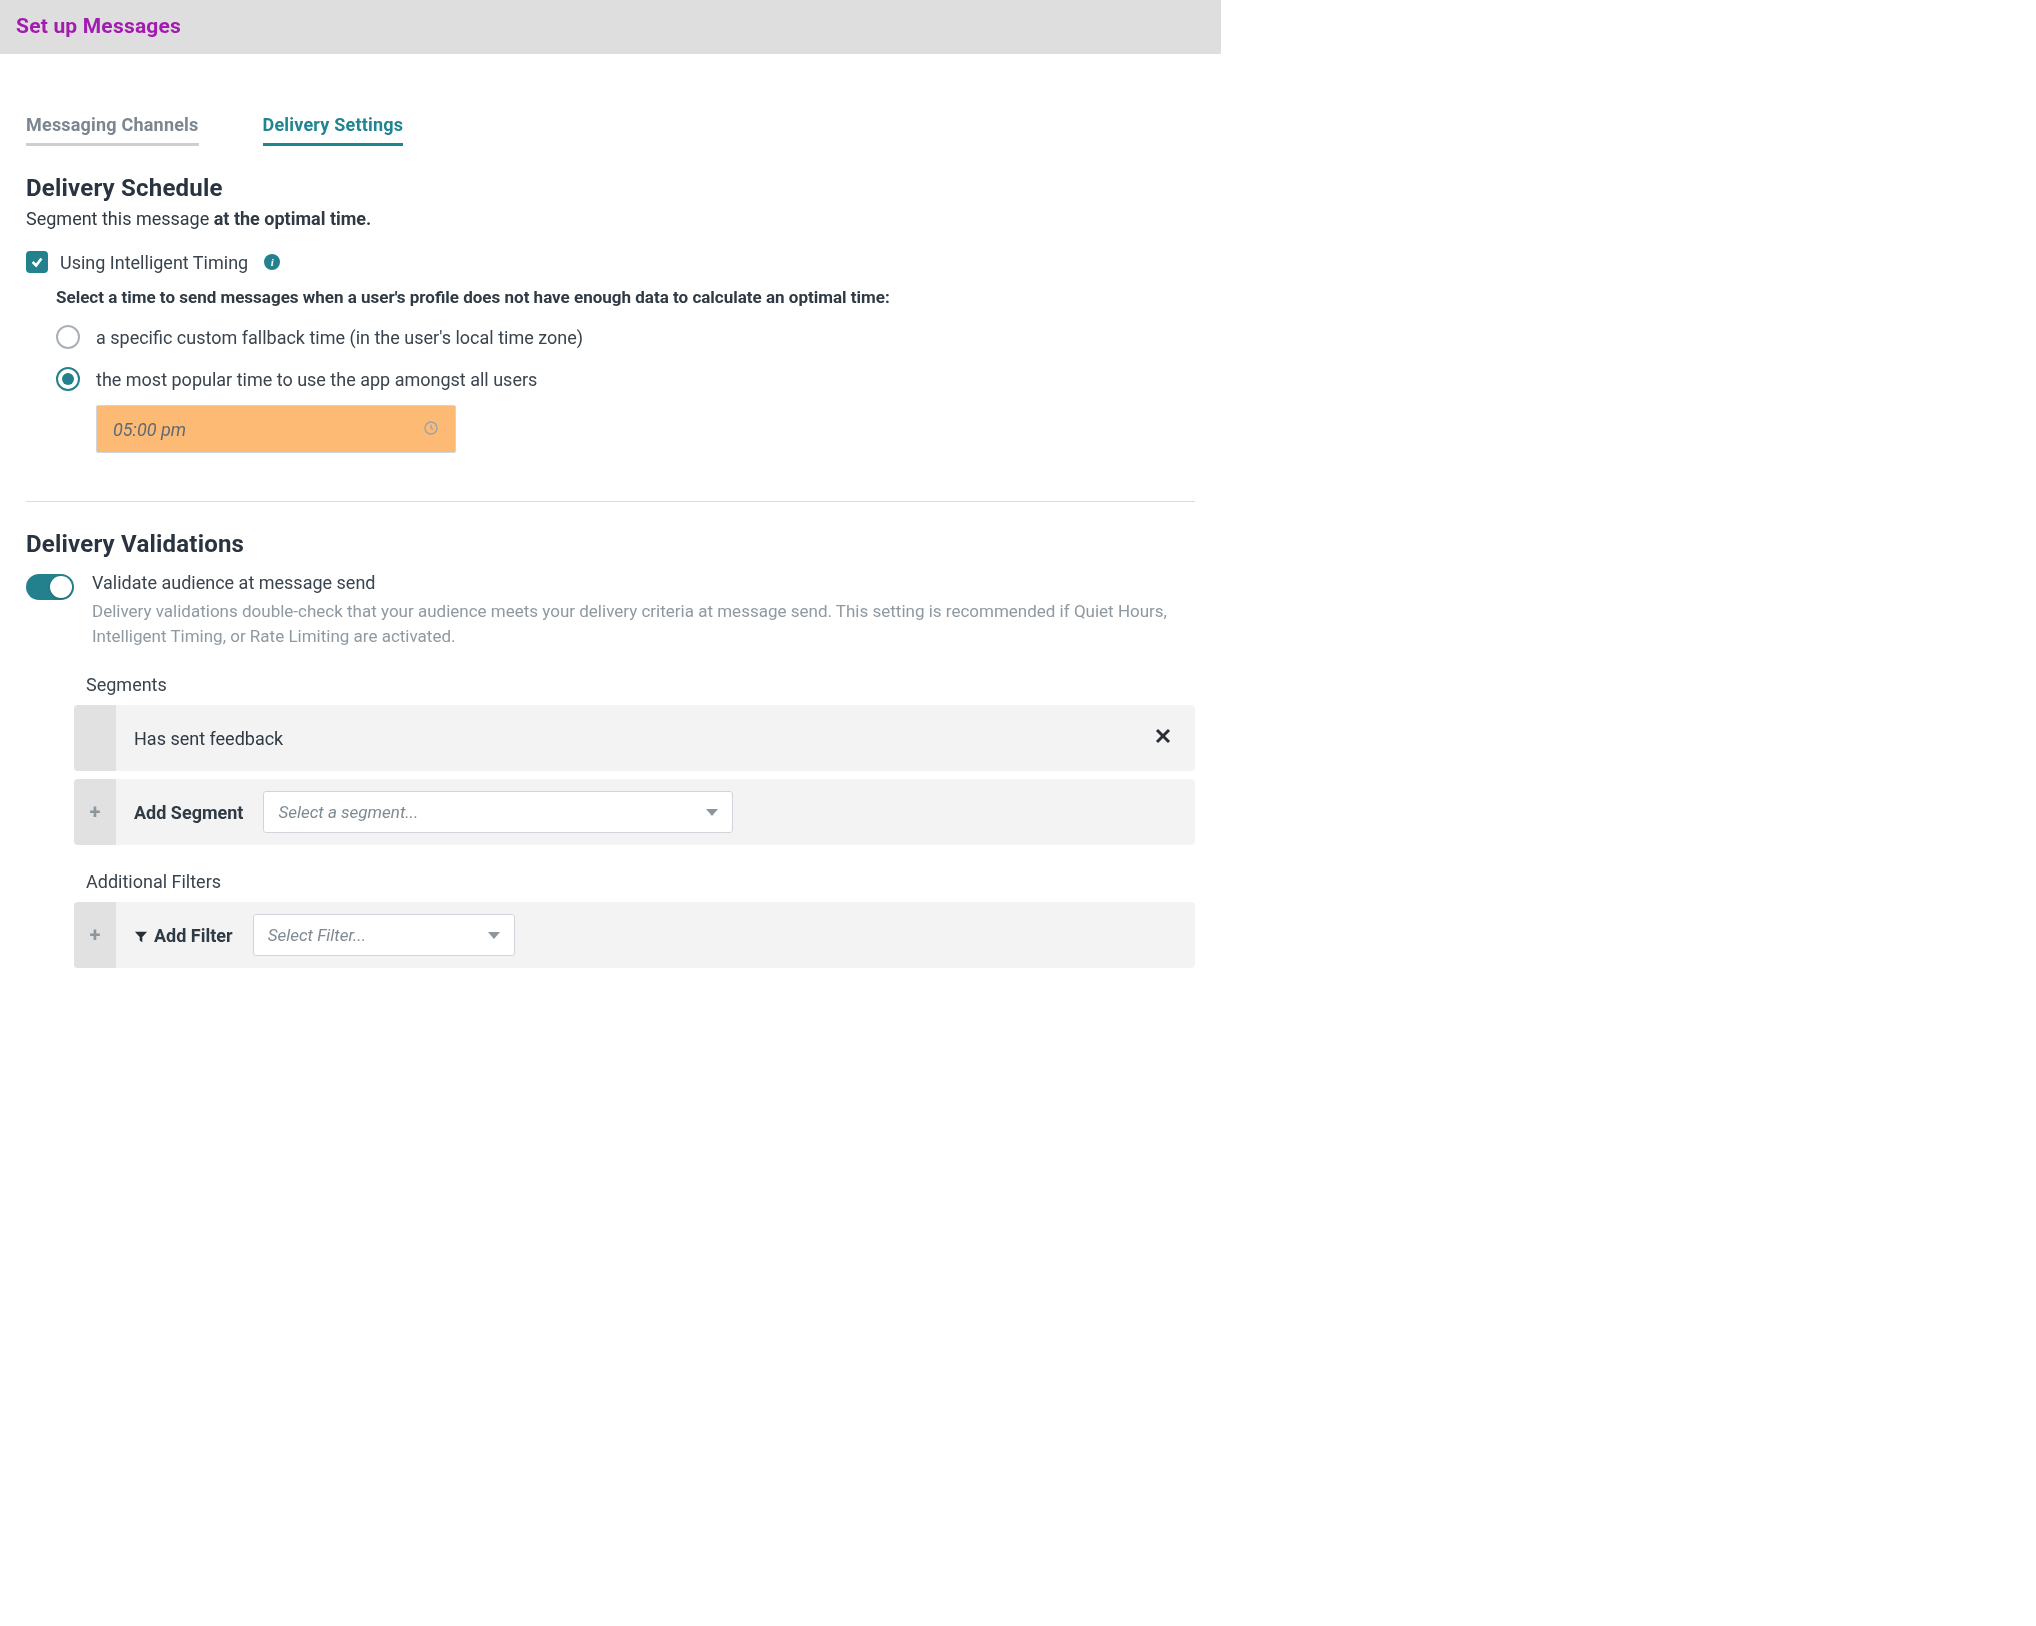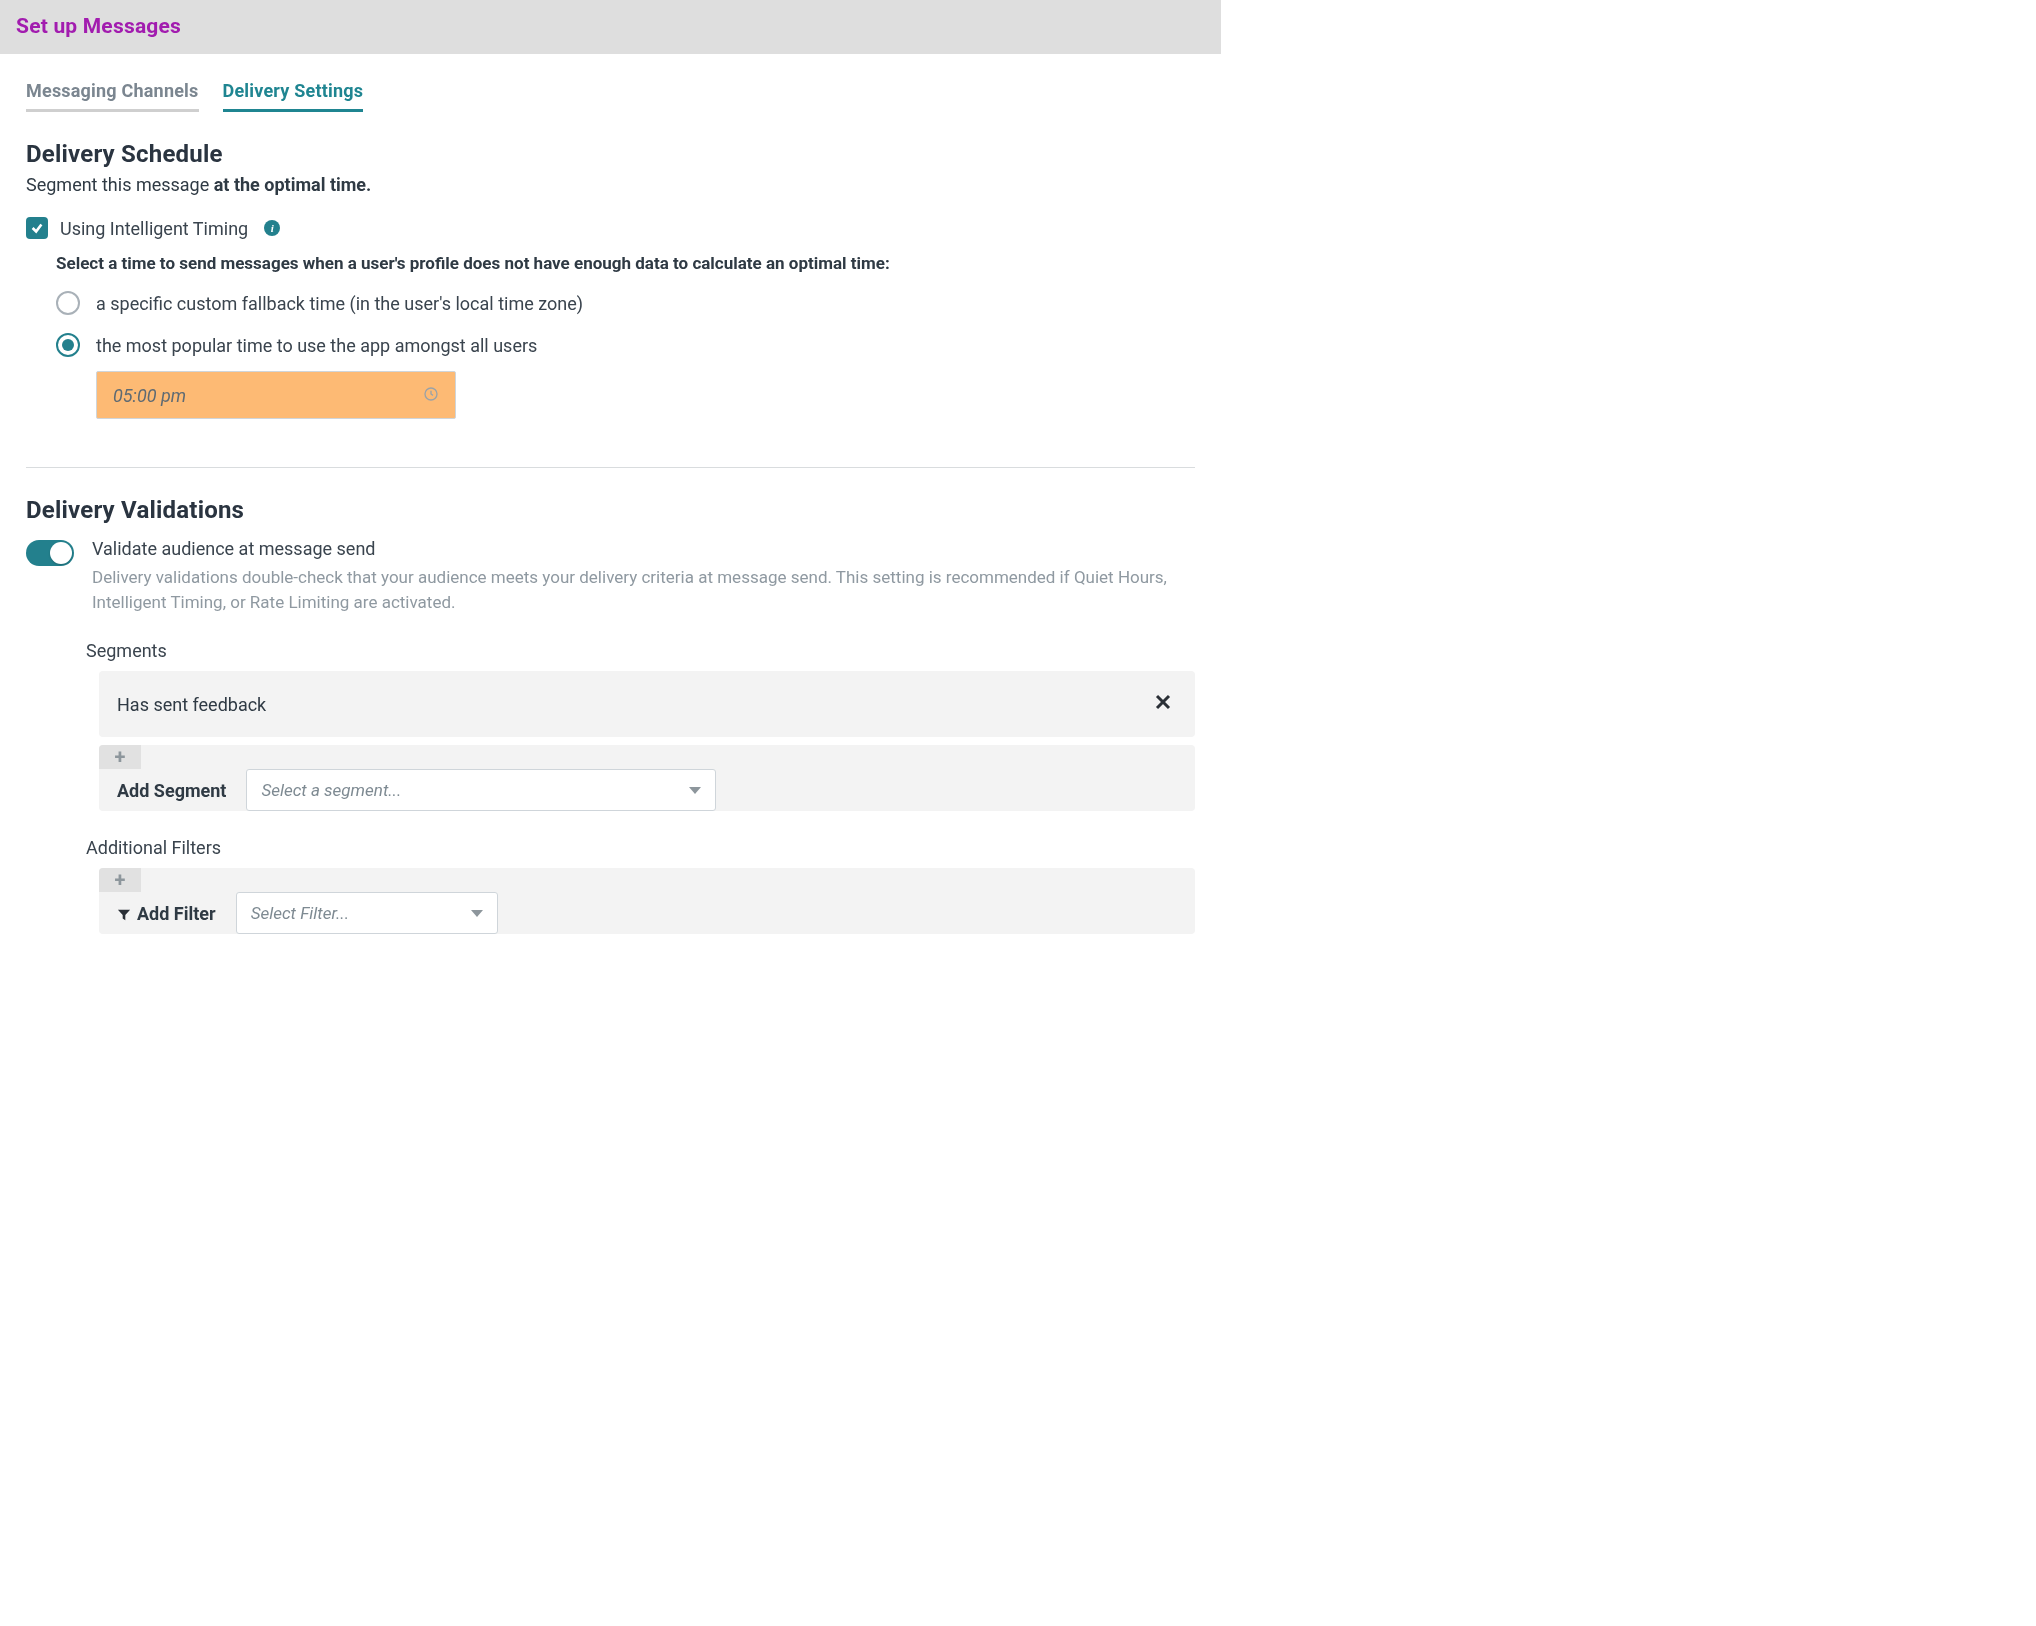--- a/index.html
+++ b/index.html
@@ -34,22 +34,23 @@
     font-weight:700;
     color:#a21caf;
     letter-spacing:.2px;
   }
 
   .content{padding:0 26px 30px;}
 
   
   .tabs{
     display:flex;
-    gap:24px;
+    gap:64px;
     padding:26px 0 0;
+    margin-top:34px;
   }
   .tab{
     font-size:18px;
     font-weight:700;
     color:var(--soft);
     padding-bottom:8px;
     border-bottom:3px solid transparent;
     cursor:pointer;
     letter-spacing:.2px;
   }
@@ -114,22 +115,22 @@
   .toggle .knob{
     width:22px;height:22px;border-radius:50%;background:#fff;position:absolute;
     top:2px;right:2px;box-shadow:0 1px 2px rgba(0,0,0,.2);
   }
   .toggle-text .t-title{font-size:18px;color:#3a444e;}
   .toggle-text .t-desc{font-size:17px;color:#8f99a1;margin-top:6px;max-width:1110px;line-height:1.45;}
 
   
   .group-label{font-size:18px;color:#3a444e;margin:26px 0 10px 60px;}
   .panel-row{
-    margin-left:73px;display:flex;align-items:stretch;background:var(--panel);
-    border-radius:4px;overflow:hidden;height:66px;flex-direction:column;
+    margin-left:48px;display:flex;align-items:stretch;background:var(--panel);
+    border-radius:4px;overflow:hidden;height:66px;
   }
   .panel-row + .panel-row{margin-top:8px;}
   .plus-cell{
     width:42px;background:var(--panel-dark);display:flex;align-items:center;justify-content:center;
     color:#8d969c;font-size:20px;font-weight:700;
   }
   .panel-body{flex:1;display:flex;align-items:center;padding:0 18px;gap:20px;}
   .panel-label{font-size:18px;color:#2f3a44;}
   .panel-label.bold{font-weight:700;}
   .select{

